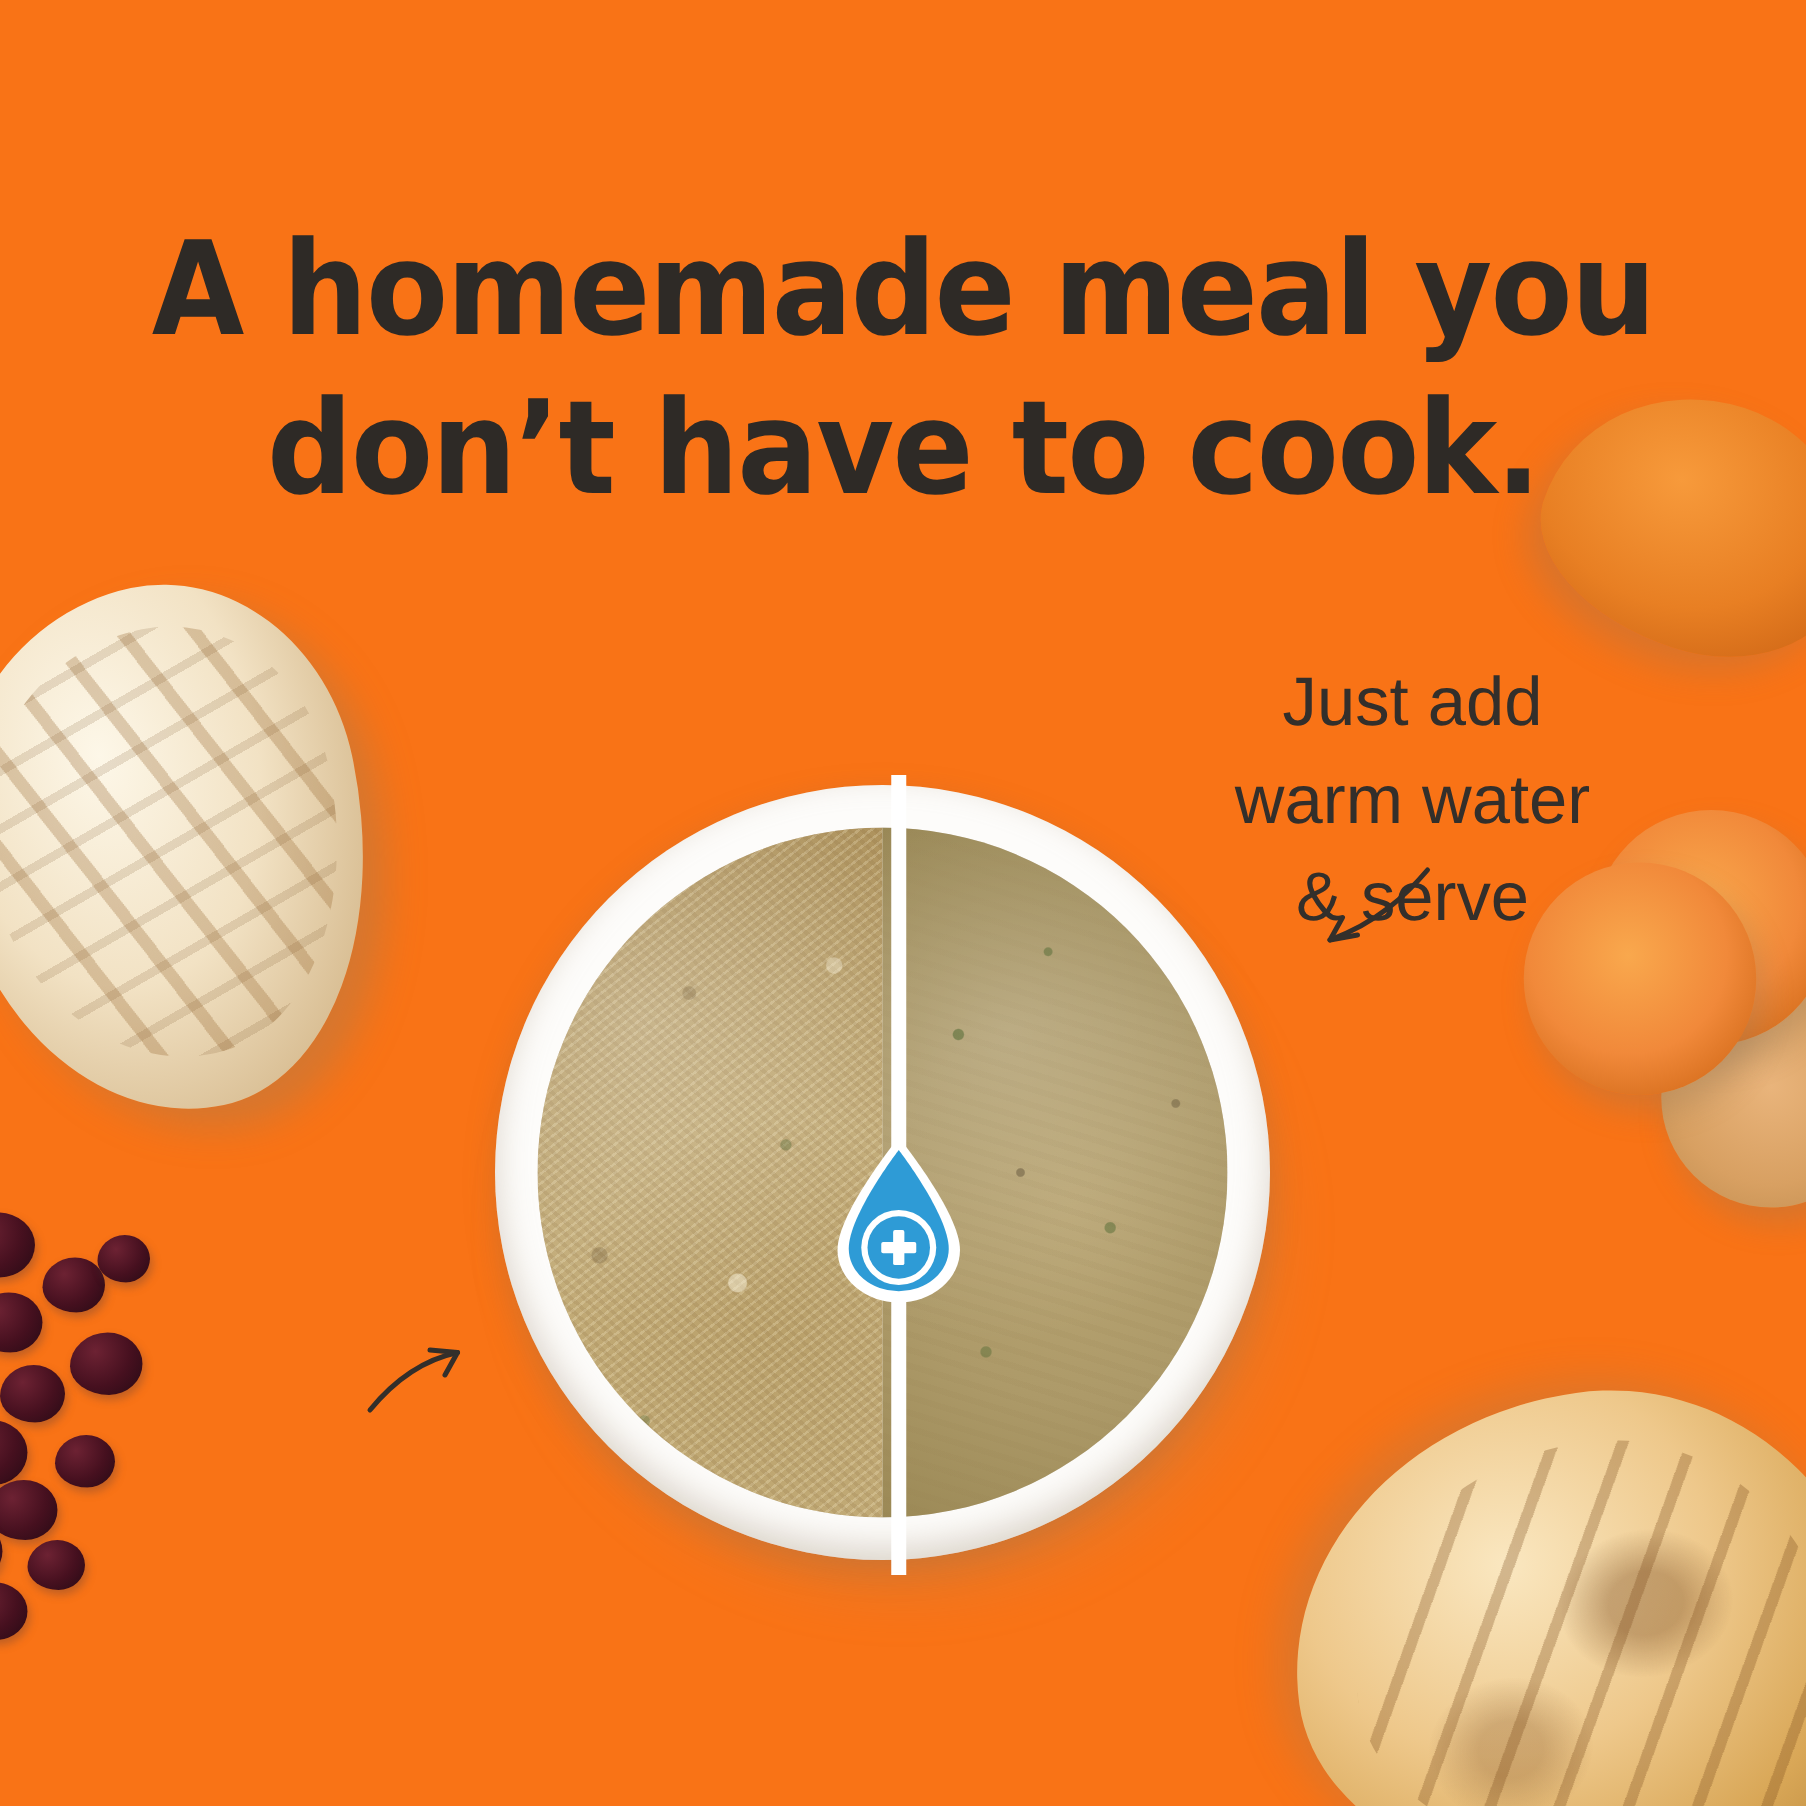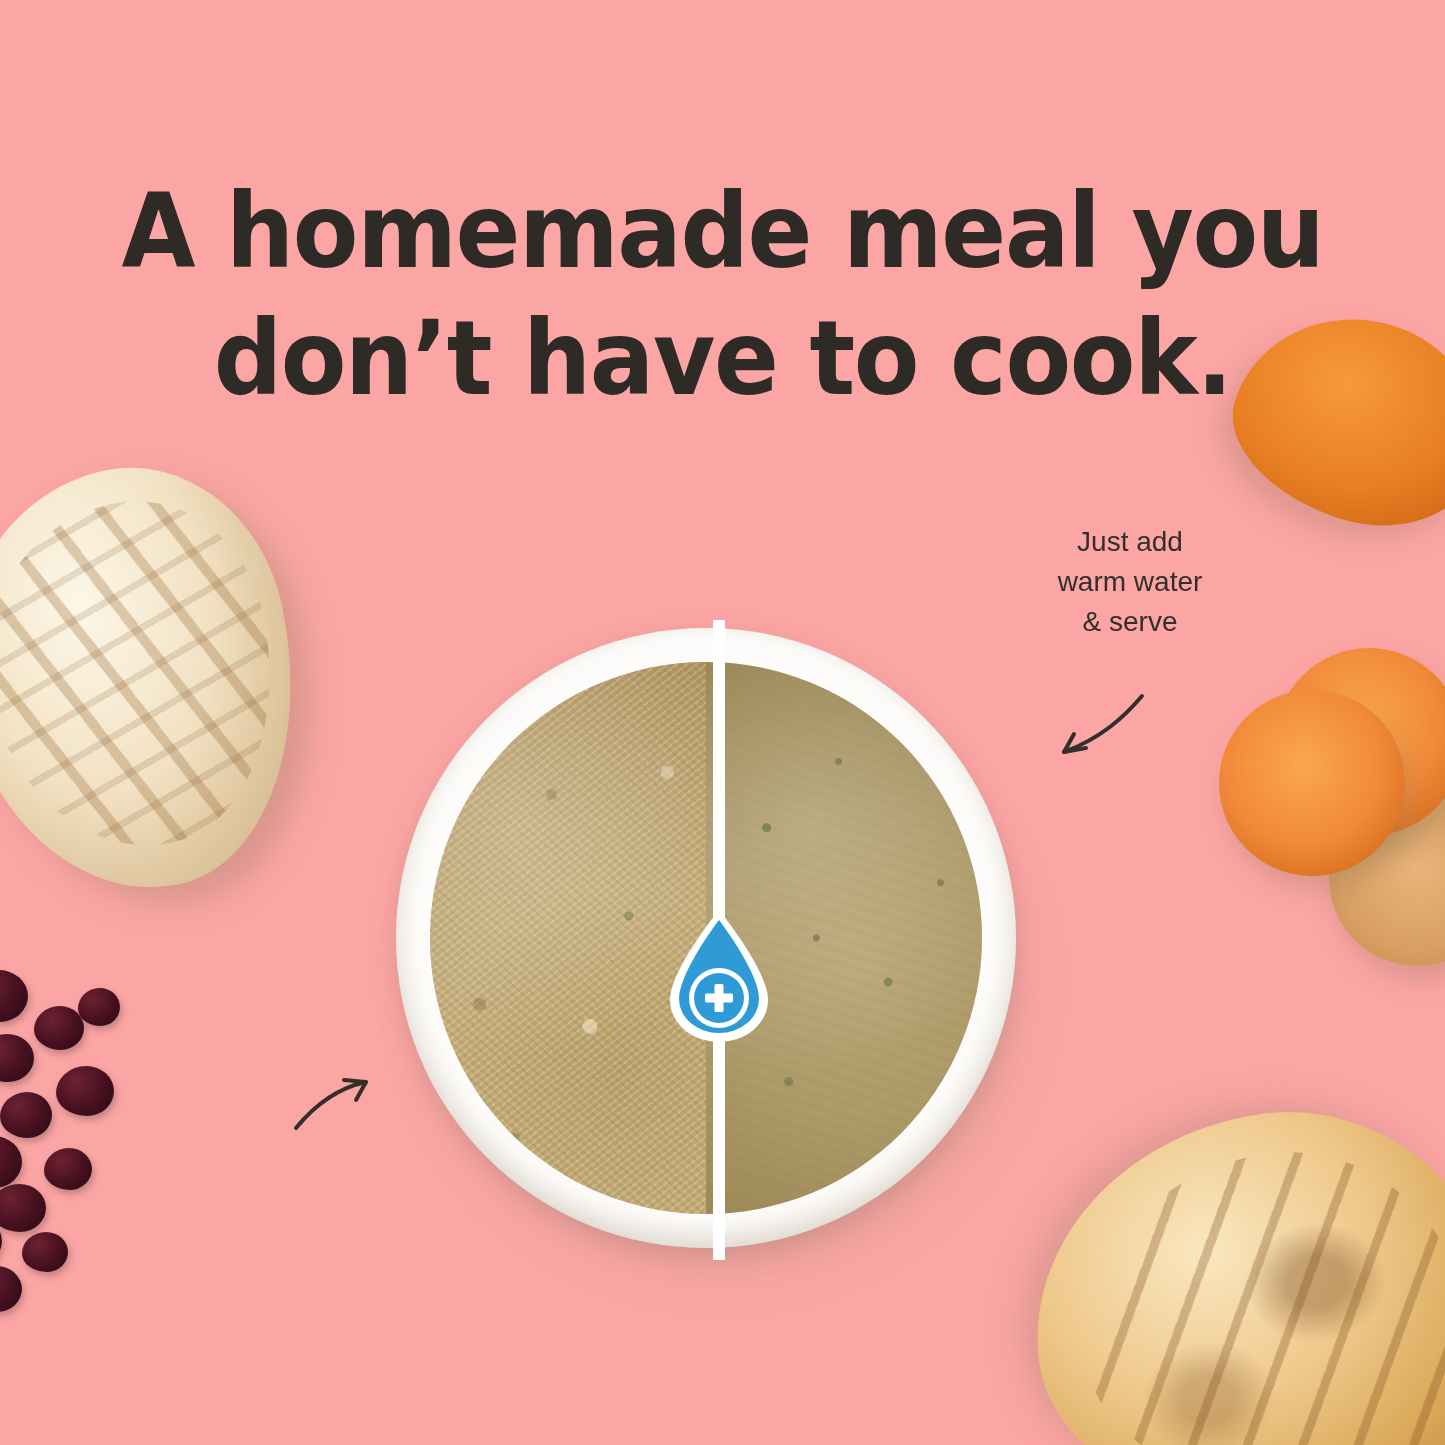--- a/index.html
+++ b/index.html
@@ -9,21 +9,21 @@
   body {
     width: 1445px;
     height: 1445px;
     overflow: hidden;
     font-family: "Liberation Sans", sans-serif;
   }
   .stage {
     position: relative;
     width: 1445px;
     height: 1445px;
-    background: #fca5a5;
+    background: #f97316;
     overflow: hidden;
   }
 
   
   .headline {
     position: absolute;
     top: 168px;
     left: 0;
     width: 1445px;
     text-align: center;
@@ -36,21 +36,21 @@
     transform: scaleX(0.92);
     transform-origin: center top;
     white-space: pre-line;
   }
 
   
   .callout {
     position: absolute;
     color: #332f2b;
     font-family: "Liberation Sans", sans-serif;
-    font-size: 28px;
+    font-size: 55px;
     line-height: 1.42;
     text-align: center;
     white-space: pre-line;
   }
   .callout-right { top: 522px; left: 985px; width: 290px; }
   .callout-left  { top: 1138px; left: 175px; width: 290px; }
 
   .arrow {
     position: absolute;
   }

